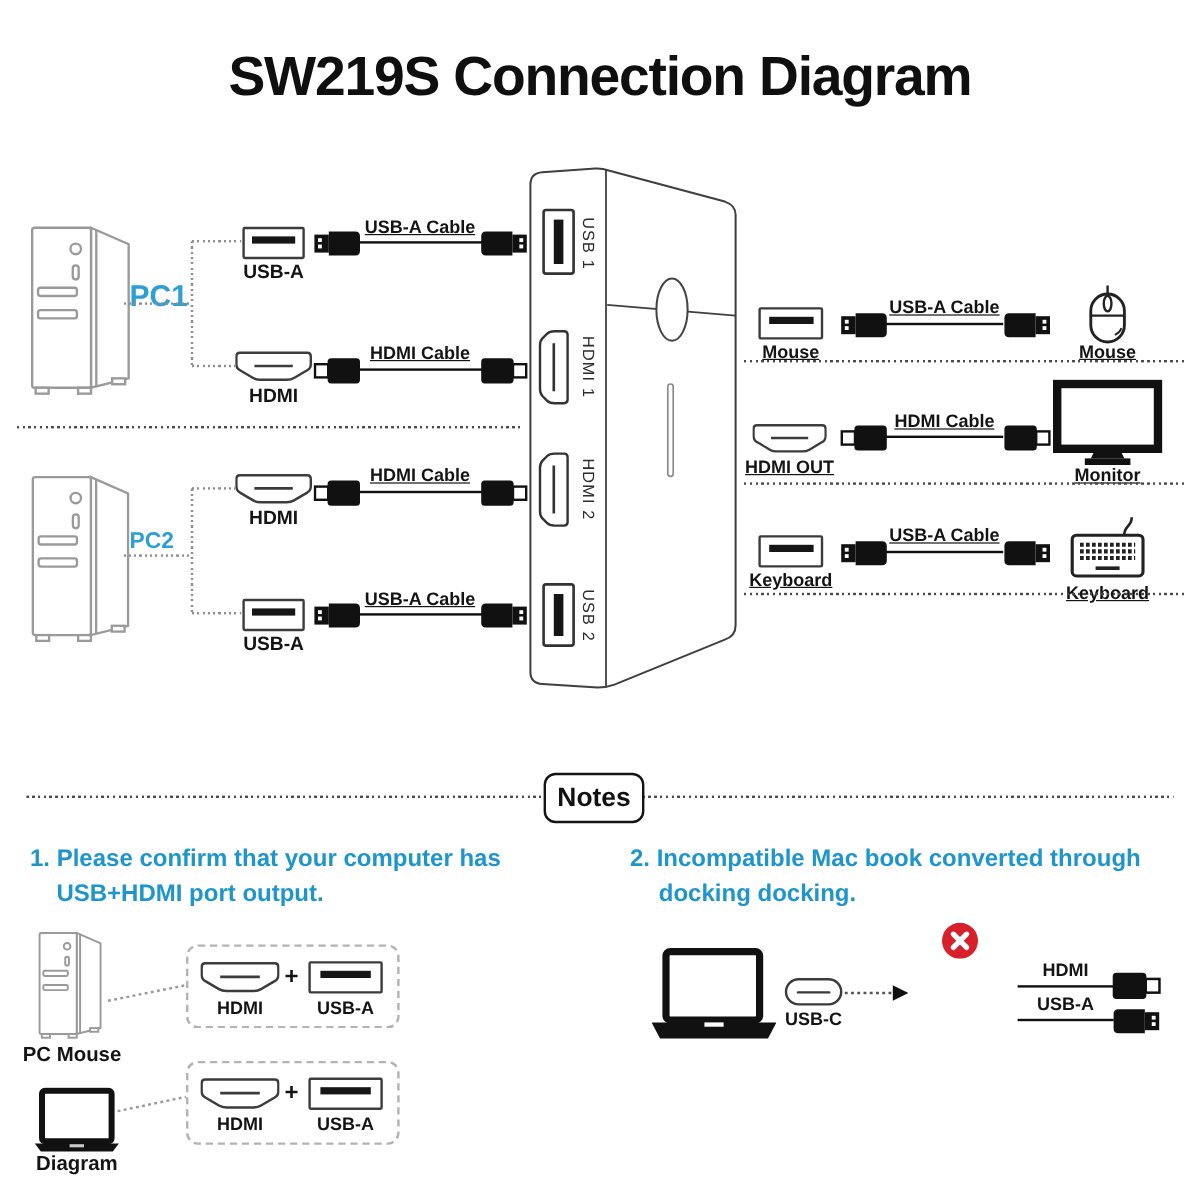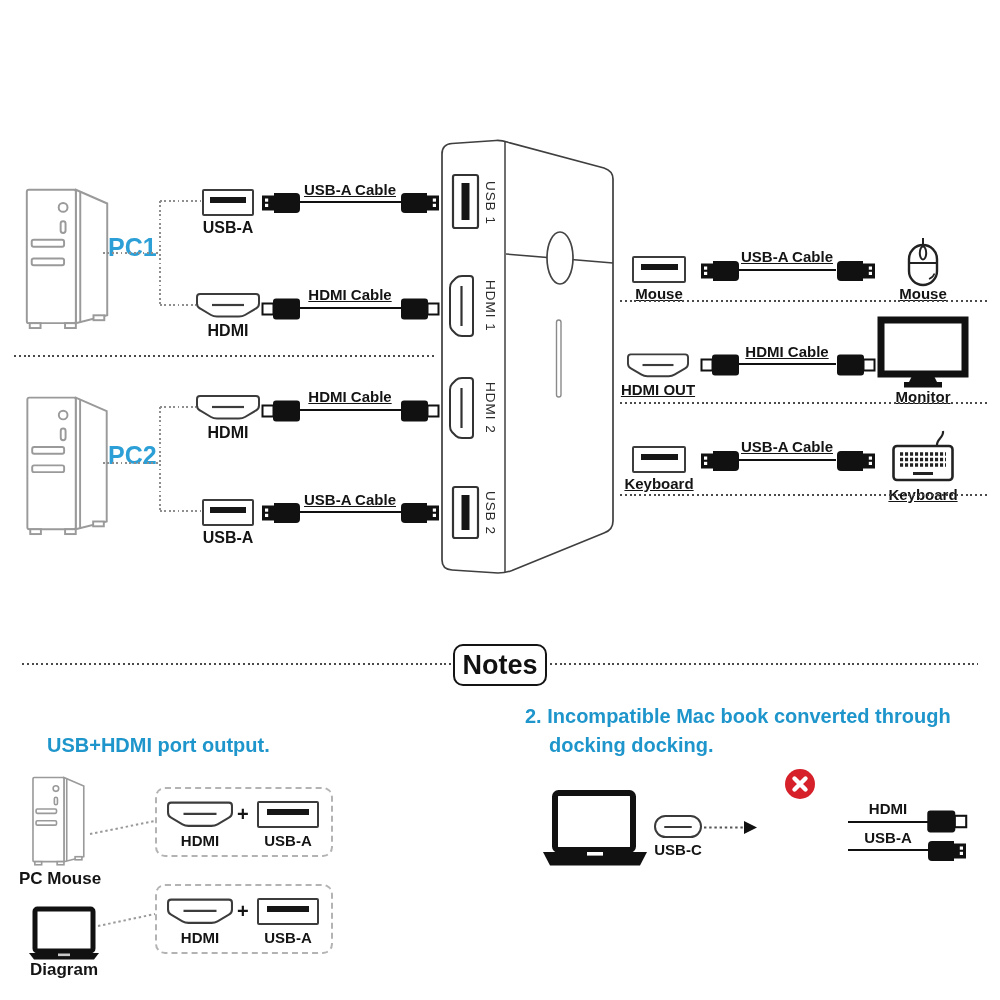--- a/index.html
+++ b/index.html
@@ -16,36 +16,37 @@
   .dotsL { position:absolute; height:2px;
            background-image:repeating-linear-gradient(90deg,#8e8e8e 0,#8e8e8e 1.8px,transparent 1.8px,transparent 4.4px); }
   .dotsV { position:absolute; width:2px;
            background-image:repeating-linear-gradient(180deg,#8e8e8e 0,#8e8e8e 1.8px,transparent 1.8px,transparent 4.4px); }
   .usb-port { position:absolute; background:#fff; border:2.4px solid #3c3c3c; border-radius:2px; }
   .usb-port::after { content:""; position:absolute; left:13%; right:13%; top:24%; height:6.5px; background:#161616; }
   .vlabel { position:absolute; writing-mode:vertical-rl; font-size:13.5px; color:#2b2b2b;
             letter-spacing:1px; text-align:center; }
   .dashbox { position:absolute; border:2px dashed #b3b3b3; border-radius:10px; background:#fff; }
   .note-line { position:absolute; color:#1E95CB; font-size:20px; font-weight:700; }
-  .notes-box { position:absolute; left:453px; top:644px; width:94px; height:42px; background:#fff;
+  .notes-box { position:absolute; left:453px; top:644px; width:84px; height:42px; background:#fff;
                border:2.5px solid #141414; border-radius:10px; text-align:center;
-               font-size:27px; font-weight:800; color:#111; line-height:38px; }
+               font-size:22px; font-weight:800; color:#111; line-height:38px; }
   .plus { position:absolute; font-size:20px; font-weight:700; color:#141414; }
   .dockbox { position:absolute; left:752px; top:809px; width:96px; height:49px; background:#fff;
              border:1.5px solid #9a9a9a; display:flex; flex-direction:column; justify-content:center;
              text-align:center; font-size:14.5px; color:#141414; line-height:17px; }
   .usbc { position:absolute; left:654px; top:815px; width:48px; height:23px; border:2px solid #3a3a3a;
           border-radius:12px; background:#fff; }
   .usbc::after { content:""; position:absolute; left:8px; right:8px; top:8.5px; height:2.6px; background:#3a3a3a; border-radius:2px; }
 </style>
 </head>
 <body>
 
 <div class="page">
 
+  <div class="title">SW219S Connection Diagram</div>
 
   <svg class="abs" style="left:18px;top:178px" width="100" height="152" viewBox="0 0 100 155">
     <g fill="#fff" stroke="#9a9a9a" stroke-width="2">
       <path d="M58,12 L90,26 L90,140 L58,148 Z"></path>
       <rect x="8" y="12" width="50" height="136" rx="2"></rect>
       <line x1="62.5" y1="14" x2="62.5" y2="147"></line>
       <circle cx="45" cy="30" r="4.5"></circle>
       <rect x="42.5" y="44" width="5" height="12" rx="2.5"></rect>
       <rect x="13" y="63" width="33" height="7" rx="2"></rect>
       <rect x="13" y="82" width="33" height="7" rx="2"></rect>
@@ -108,21 +109,21 @@
       <line x1="62.5" y1="14" x2="62.5" y2="147"></line>
       <circle cx="45" cy="30" r="4.5"></circle>
       <rect x="42.5" y="44" width="5" height="12" rx="2.5"></rect>
       <rect x="13" y="63" width="33" height="7" rx="2"></rect>
       <rect x="13" y="82" width="33" height="7" rx="2"></rect>
       <rect x="11" y="148" width="11" height="5"></rect>
       <rect x="47" y="148" width="11" height="5"></rect>
       <rect x="76" y="140" width="11" height="5"></rect>
     </g>
   </svg>
-  <div class="abs" style="left:108px;top:441px;font-size:25px;font-weight:800;color:#2B9FD6">PC2</div>
+  <div class="abs" style="left:108px;top:441px;font-size:19px;font-weight:800;color:#2B9FD6">PC2</div>
   <div class="dotsL" style="left:103px;top:462px;width:57px"></div>
   <div class="dotsV" style="left:159px;top:407px;height:105px"></div>
   <div class="dotsL" style="left:160px;top:406px;width:36px"></div>
   <div class="dotsL" style="left:160px;top:510px;width:41px"></div>
 
   <svg class="abs" style="left:196px;top:394px" width="64" height="27" viewBox="0 0 64 26">
     <path d="M4,1.5 H60 Q63,1.5 63,4.5 V11 Q63,14.5 60,16 L49,22.5 Q46.5,24 43,24 H21 Q17.5,24 15,22.5 L4,16 Q1,14.5 1,11 V4.5 Q1,1.5 4,1.5 Z" fill="#fff" stroke="#3c3c3c" stroke-width="2"></path>
     <line x1="16" y1="12.5" x2="48" y2="12.5" stroke="#3c3c3c" stroke-width="2.2"></line>
   </svg>
   <div class="lbl" style="left:196px;top:425px;width:64px">HDMI</div>
@@ -264,20 +265,21 @@
     <line x1="9" y1="33.5" x2="55" y2="33.5" stroke="#222" stroke-width="3.4" stroke-dasharray="3.1 1.9"></line>
     <line x1="9" y1="39" x2="55" y2="39" stroke="#222" stroke-width="3.4" stroke-dasharray="3.1 1.9"></line>
     <rect x="22" y="46" width="20" height="3" fill="#222"></rect>
   </svg>
   <div class="lbl sm" style="left:888px;top:487px;width:70px">Keyboard</div>
   <div class="dots" style="left:620px;top:494px;width:368px"></div>
 
   <div class="dots" style="left:22px;top:663px;width:956px"></div>
   <div class="notes-box">Notes</div>
 
+  <div class="note-line" style="left:25px;top:705px">1. Please confirm that your computer has</div>
   <div class="note-line" style="left:47px;top:734px">USB+HDMI port output.</div>
   <div class="note-line" style="left:525px;top:705px">2. Incompatible Mac book converted through</div>
   <div class="note-line" style="left:549px;top:734px">docking docking.</div>
 
   <svg class="abs" style="left:28px;top:770px" width="62" height="96" viewBox="0 0 100 155">
     <g fill="#fff" stroke="#9a9a9a" stroke-width="2.6">
       <path d="M58,12 L90,26 L90,140 L58,148 Z"></path>
       <rect x="8" y="12" width="50" height="136" rx="2"></rect>
       <line x1="62.5" y1="14" x2="62.5" y2="147"></line>
       <circle cx="45" cy="30" r="4.5"></circle>

